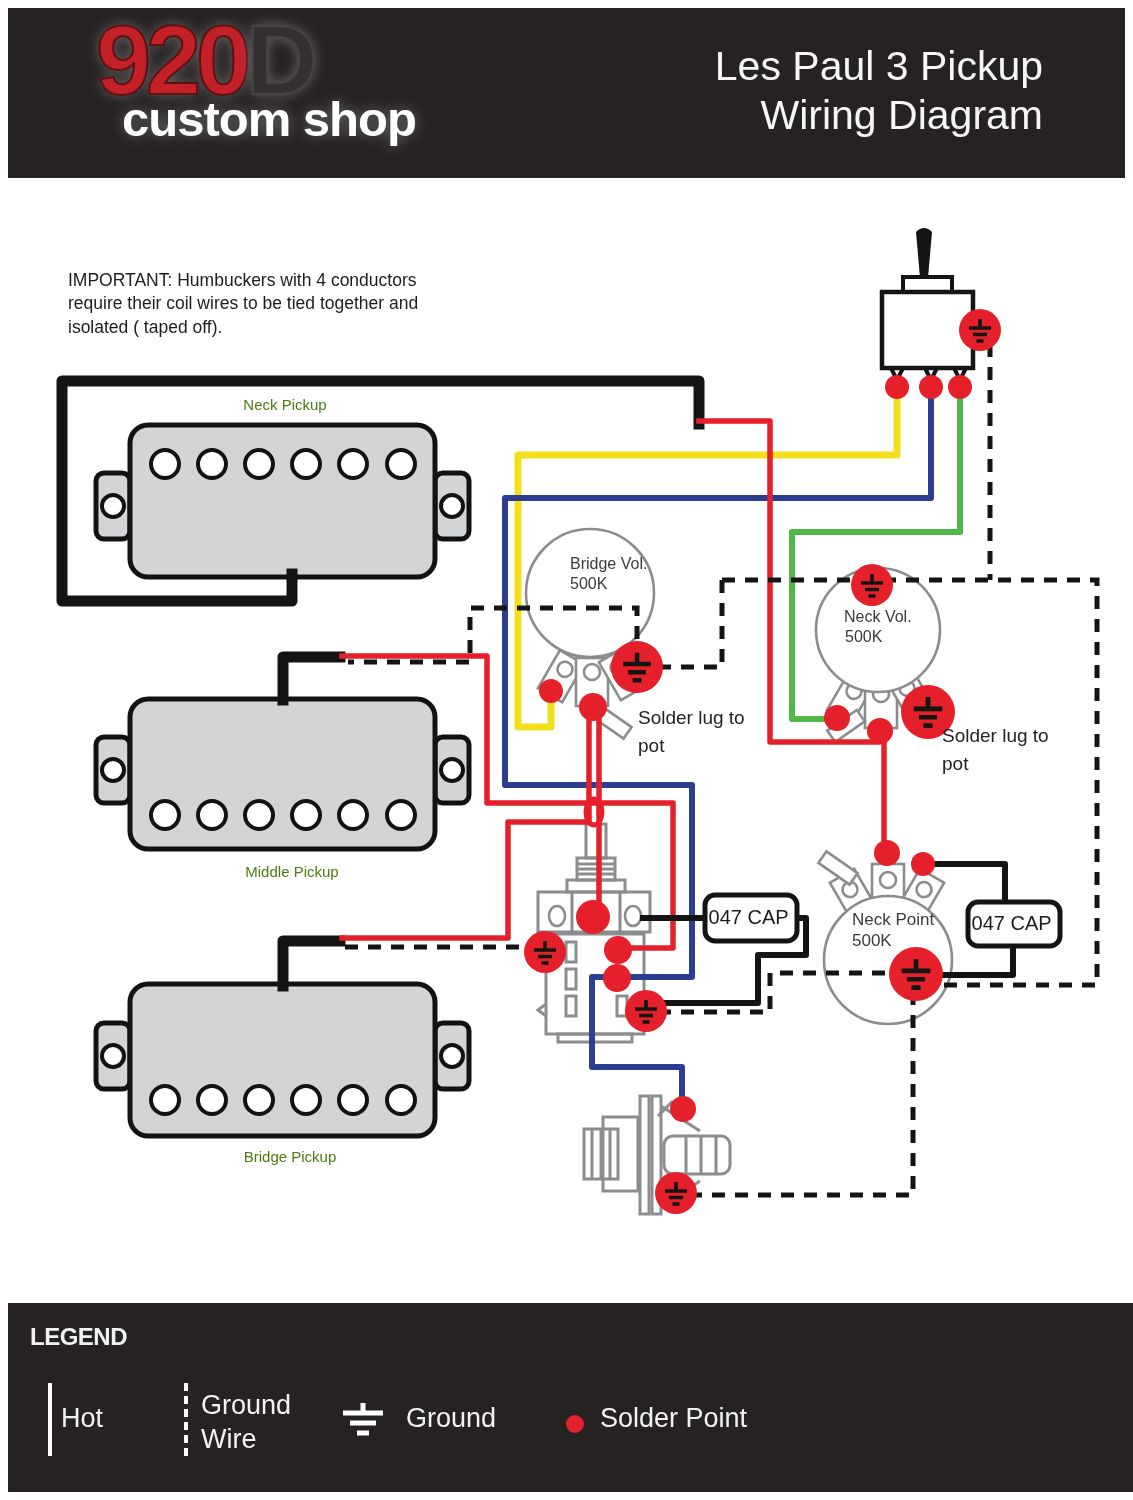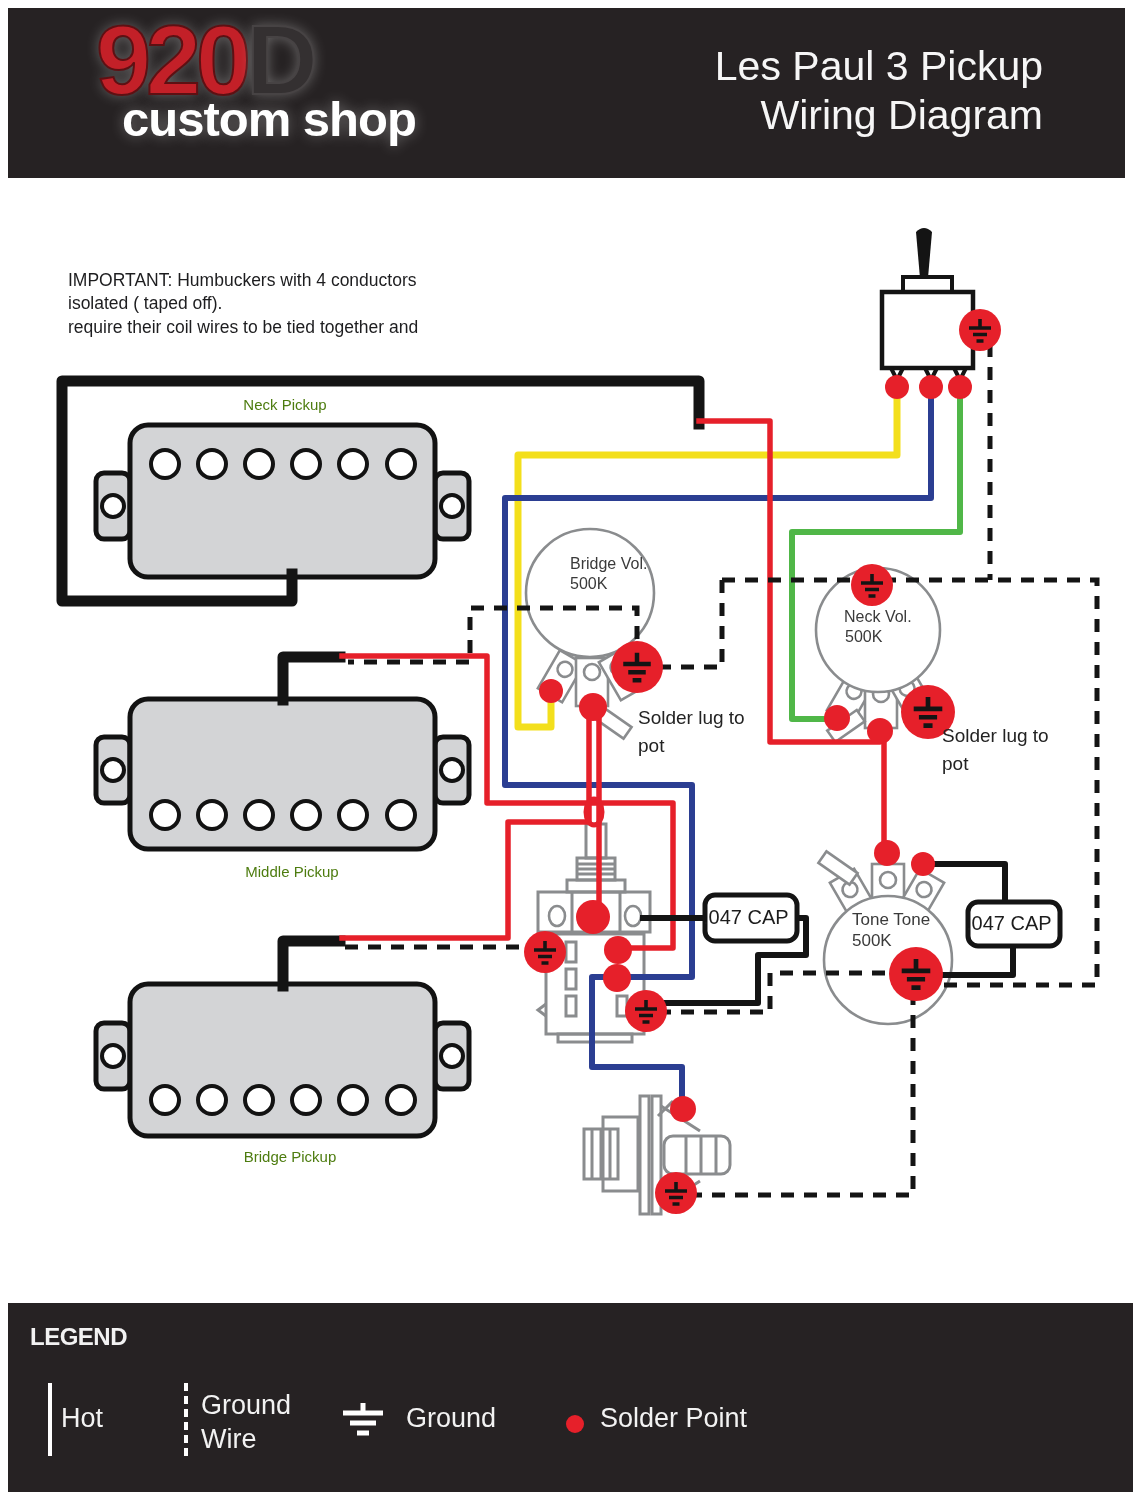--- a/index.html
+++ b/index.html
@@ -290,33 +290,33 @@
       <div class="logo-sub">custom shop</div>
     </div>
     <div class="title">
       <div>Les Paul 3 Pickup</div>
       <div>Wiring Diagram</div>
     </div>
   </div>
 
   <div class="note">
     <div>IMPORTANT: Humbuckers with 4 conductors</div>
+    <div>require their coil wires to be tied together and</div>
     <div>isolated ( taped off).</div>
-    <div>require their coil wires to be tied together and</div>
   </div>
 
   <div class="lbl lbl-c" style="left:205px;top:396px;width:160px;">Neck Pickup</div>
   <div class="lbl lbl-c" style="left:212px;top:863px;width:160px;">Middle Pickup</div>
   <div class="lbl lbl-c" style="left:210px;top:1148px;width:160px;">Bridge Pickup</div>
 
   <div class="potlbl" style="left:570px;top:555px;">Bridge Vol.</div>
   <div class="potlbl" style="left:570px;top:575px;">500K</div>
   <div class="potlbl" style="left:844px;top:608px;">Neck Vol.</div>
   <div class="potlbl" style="left:845px;top:628px;">500K</div>
-  <div class="potlbl" style="left:852px;top:910px;font-size:17px;">Tone Tone</div>
+  <div class="potlbl" style="left:852px;top:910px;font-size:17px;">Neck Point</div>
   <div class="potlbl" style="left:852px;top:931px;font-size:17px;">500K</div>
 
   <div class="caplbl" style="left:703px;top:906px;width:96px;">.047 CAP</div>
   <div class="caplbl" style="left:966px;top:912px;width:96px;">.047 CAP</div>
 
   <div class="soldlbl" style="left:638px;top:704px;">
     <div>Solder lug to</div>
     <div>pot</div>
   </div>
   <div class="soldlbl" style="left:942px;top:722px;">

